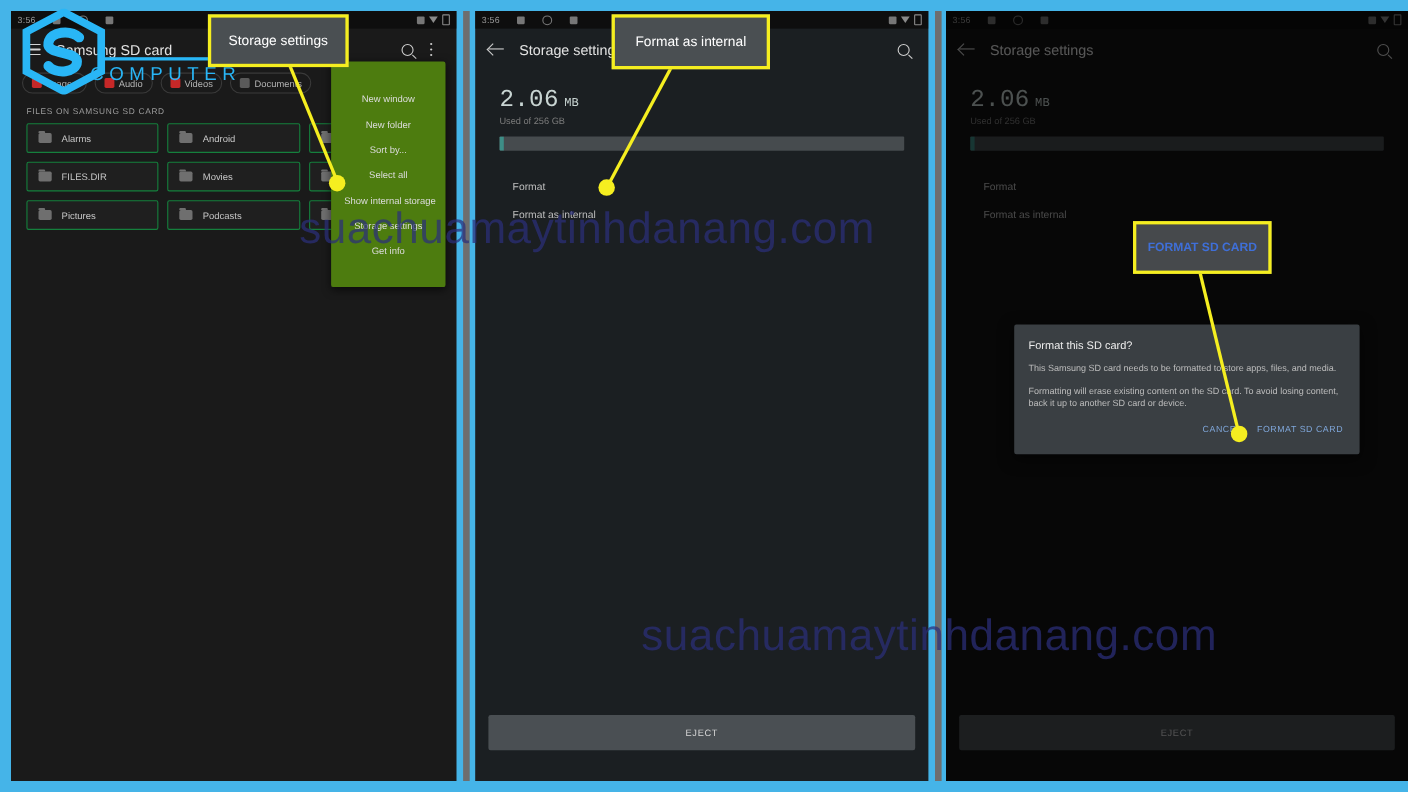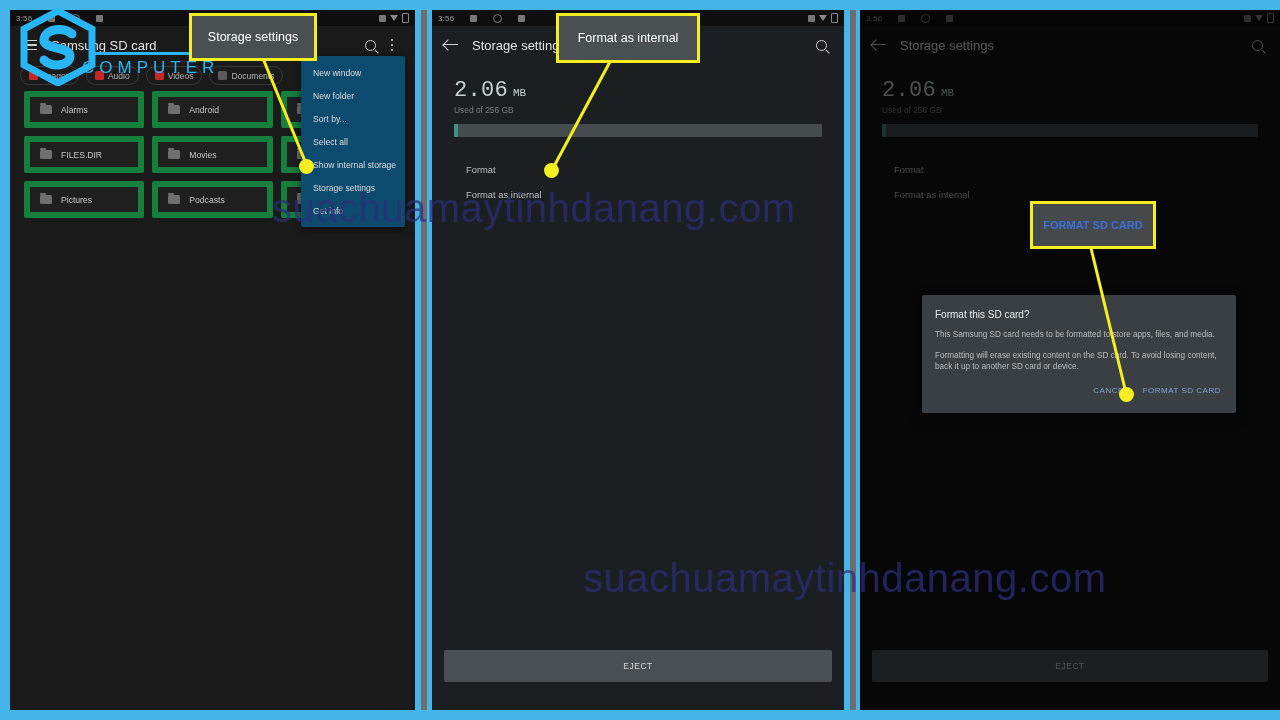--- a/index.html
+++ b/index.html
@@ -112,38 +112,38 @@
   .chip .sq.doc { background:#5a5a5a; }
 
   .sec-label {
     color: #9d9d9d; font-size: 7.6px; letter-spacing: .6px;
     padding: 6px 14px 6px 14px;
   }
 
   
   .grid { display: grid; grid-template-columns: repeat(3, 1fr); gap: 8px; padding: 0 14px; }
   .folder {
-    background: #1f1f1f; border: 6px solid #15803d; border-radius: 2px;
+    background: #1f1f1f; border: 1px solid #15803d; border-radius: 2px;
     height: 25px; display: flex; align-items: center; gap: 9px; padding: 0 10px;
   }
   .folder .fico {
     width: 12px; height: 9px; background: #6f6f6f; border-radius: 1.5px; position: relative; flex: none;
   }
   .folder .fico:before {
     content:""; position:absolute; left:0; top:-2.4px; width: 6px; height: 2.4px;
     background:#6f6f6f; border-radius: 1px 1px 0 0;
   }
   .folder .fname { color: #c6c6c6; font-size: 8.6px; }
 
   
   .menu {
     position: absolute; right: 10px; top: 46px; width: 104px;
-    background: #0c4a6e; border-radius: 2px;
+    background: #4d7c0f; border-radius: 2px;
     box-shadow: 0 2px 8px rgba(0,0,0,.6);
-    padding: 5px 0; z-index: 30;
+    padding: 22px 0; z-index: 30; text-align: center;
   }
   .menu-item {
     color: #dcdcdc; font-size: 8.6px; padding: 6.5px 12px;
     white-space: nowrap;
   }
 
   
   .storage-body { padding: 14px 22px 0 22px; position: relative; }
   .size-line { display: flex; align-items: baseline; gap: 5px; font-family: Liberation Mono, monospace; }
   .size-num { color: #c8d4d2; font-size: 22px; font-weight: 300; letter-spacing: .3px; }
@@ -275,20 +275,21 @@
       <div class="chip">
         <span class="sq"></span>
         <span>Videos</span>
       </div>
       <div class="chip">
         <span class="sq doc"></span>
         <span>Documents</span>
       </div>
     </div>
 
+    <div class="sec-label">FILES ON SAMSUNG SD CARD</div>
 
     <div class="grid">
       <div class="folder">
         <span class="fico"></span>
         <span class="fname">Alarms</span>
       </div>
       <div class="folder">
         <span class="fico"></span>
         <span class="fname">Android</span>
       </div>

